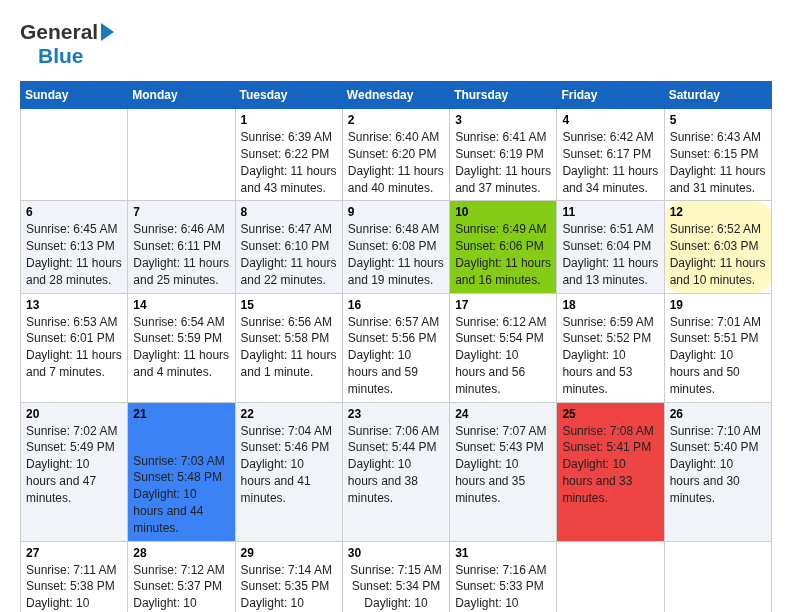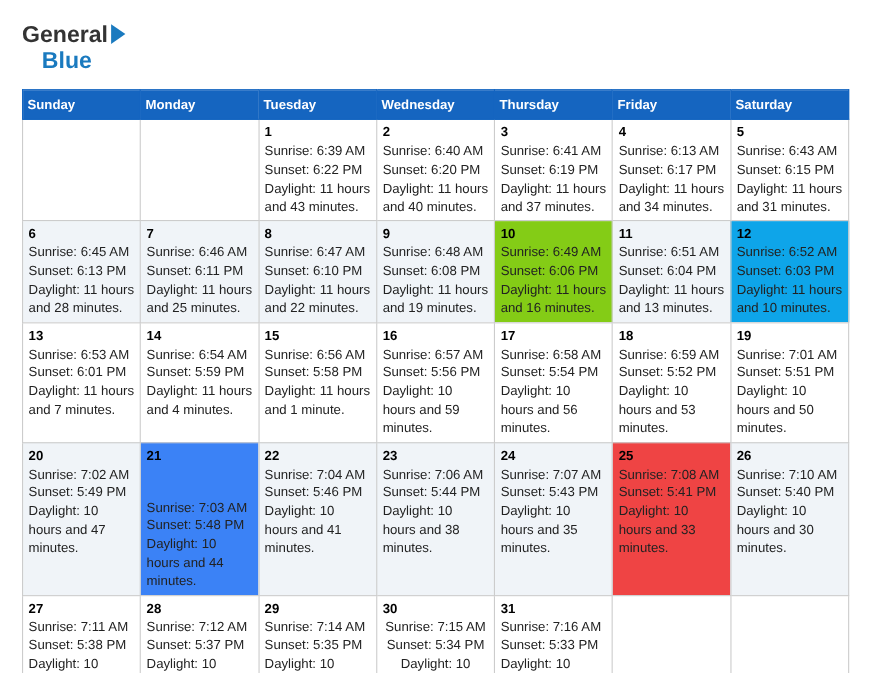--- a/index.html
+++ b/index.html
@@ -126,21 +126,21 @@
 Daylight: 11 hours and 40 minutes.</div>
           </td>
           <td>
             <span class="day-num">3</span>
             <div class="day-info" style="white-space: pre-line;">Sunrise: 6:41 AM
 Sunset: 6:19 PM
 Daylight: 11 hours and 37 minutes.</div>
           </td>
           <td>
             <span class="day-num">4</span>
-            <div class="day-info" style="white-space: pre-line;">Sunrise: 6:13 AM
+            <div class="day-info" style="white-space: pre-line;">Sunrise: 6:42 AM
 Sunset: 6:17 PM
 Daylight: 11 hours and 34 minutes.</div>
           </td>
           <td>
             <span class="day-num">5</span>
             <div class="day-info" style="white-space: pre-line;">Sunrise: 6:43 AM
 Sunset: 6:15 PM
 Daylight: 11 hours and 31 minutes.</div>
           </td>
         </tr>
@@ -174,21 +174,21 @@
             <div class="day-info" style="white-space: pre-line;">Sunrise: 6:49 AM
 Sunset: 6:06 PM
 Daylight: 11 hours and 16 minutes.</div>
           </td>
           <td style="background: rgb(240, 244, 248);">
             <span class="day-num">11</span>
             <div class="day-info" style="white-space: pre-line;">Sunrise: 6:51 AM
 Sunset: 6:04 PM
 Daylight: 11 hours and 13 minutes.</div>
           </td>
-          <td style="background: #0ea5e9;">
+          <td style="background: #fef9c3; border-radius: 18px;">
             <span class="day-num">12</span>
             <div class="day-info" style="white-space: pre-line;">Sunrise: 6:52 AM
 Sunset: 6:03 PM
 Daylight: 11 hours and 10 minutes.</div>
           </td>
         </tr>
         <tr>
           <td>
             <span class="day-num">13</span>
             <div class="day-info" style="white-space: pre-line;">Sunrise: 6:53 AM
@@ -208,21 +208,21 @@
 Daylight: 11 hours and 1 minute.</div>
           </td>
           <td>
             <span class="day-num">16</span>
             <div class="day-info" style="white-space: pre-line;">Sunrise: 6:57 AM
 Sunset: 5:56 PM
 Daylight: 10 hours and 59 minutes.</div>
           </td>
           <td>
             <span class="day-num">17</span>
-            <div class="day-info" style="white-space: pre-line;">Sunrise: 6:58 AM
+            <div class="day-info" style="white-space: pre-line;">Sunrise: 6:12 AM
 Sunset: 5:54 PM
 Daylight: 10 hours and 56 minutes.</div>
           </td>
           <td>
             <span class="day-num">18</span>
             <div class="day-info" style="white-space: pre-line;">Sunrise: 6:59 AM
 Sunset: 5:52 PM
 Daylight: 10 hours and 53 minutes.</div>
           </td>
           <td>

